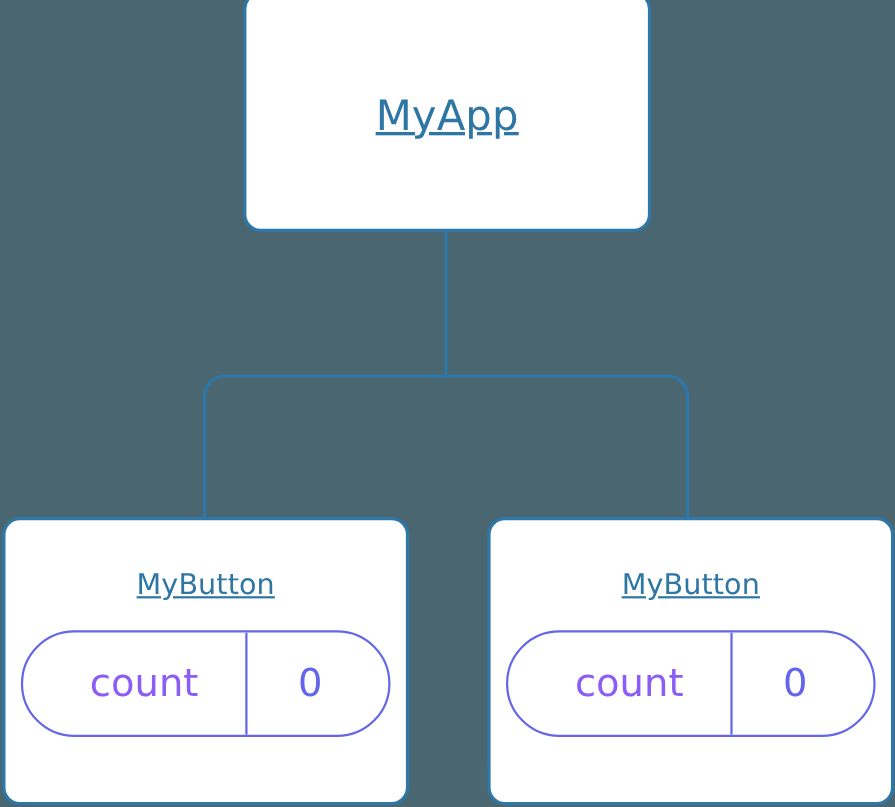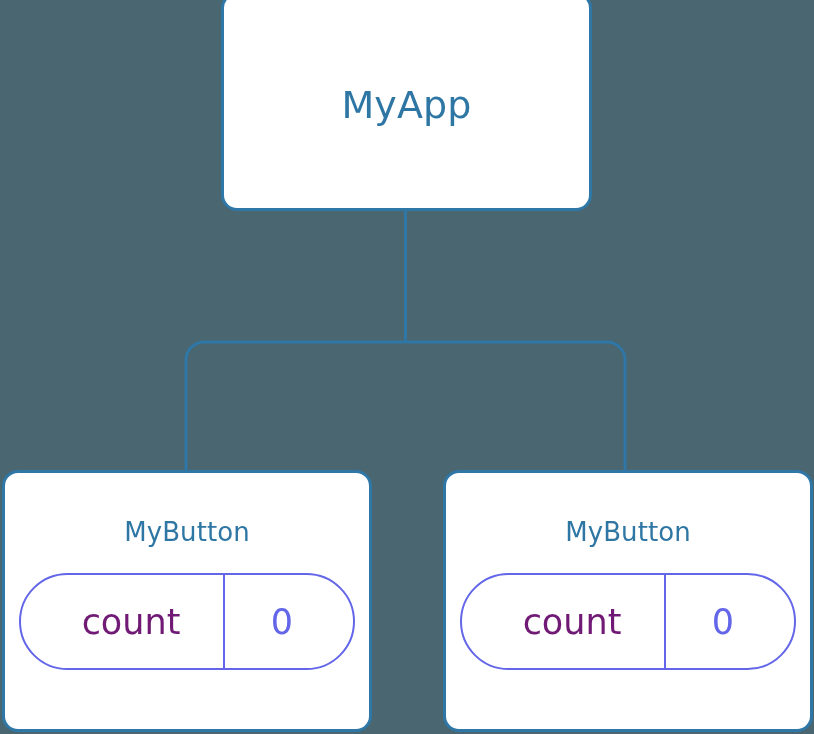--- a/index.html
+++ b/index.html
@@ -65,20 +65,21 @@
     height: 262px;
     padding-top: 46px;
   }
 
   .node-title {
     color: #2e76a3;
     font-size: 37px;
     line-height: 1;
     letter-spacing: 0.1px;
     white-space: nowrap;
+    text-decoration: underline;
   }
 
   #node-root .node-title {
     font-size: 38px;
     margin-top: 6px;
   }
 
   .node-child-title {
     font-size: 26px;
   }
@@ -95,21 +96,21 @@
     background: #ffffff;
     overflow: hidden;
   }
 
   .pill-key {
     display: flex;
     align-items: center;
     justify-content: center;
     padding: 0 26px 0 44px;
     min-width: 132px;
-    color: #701a75;
+    color: #8b5cf6;
     font-size: 35px;
     white-space: nowrap;
   }
 
   .pill-divider {
     width: 2px;
     background: #6366e8;
     flex: 0 0 auto;
   }
 

